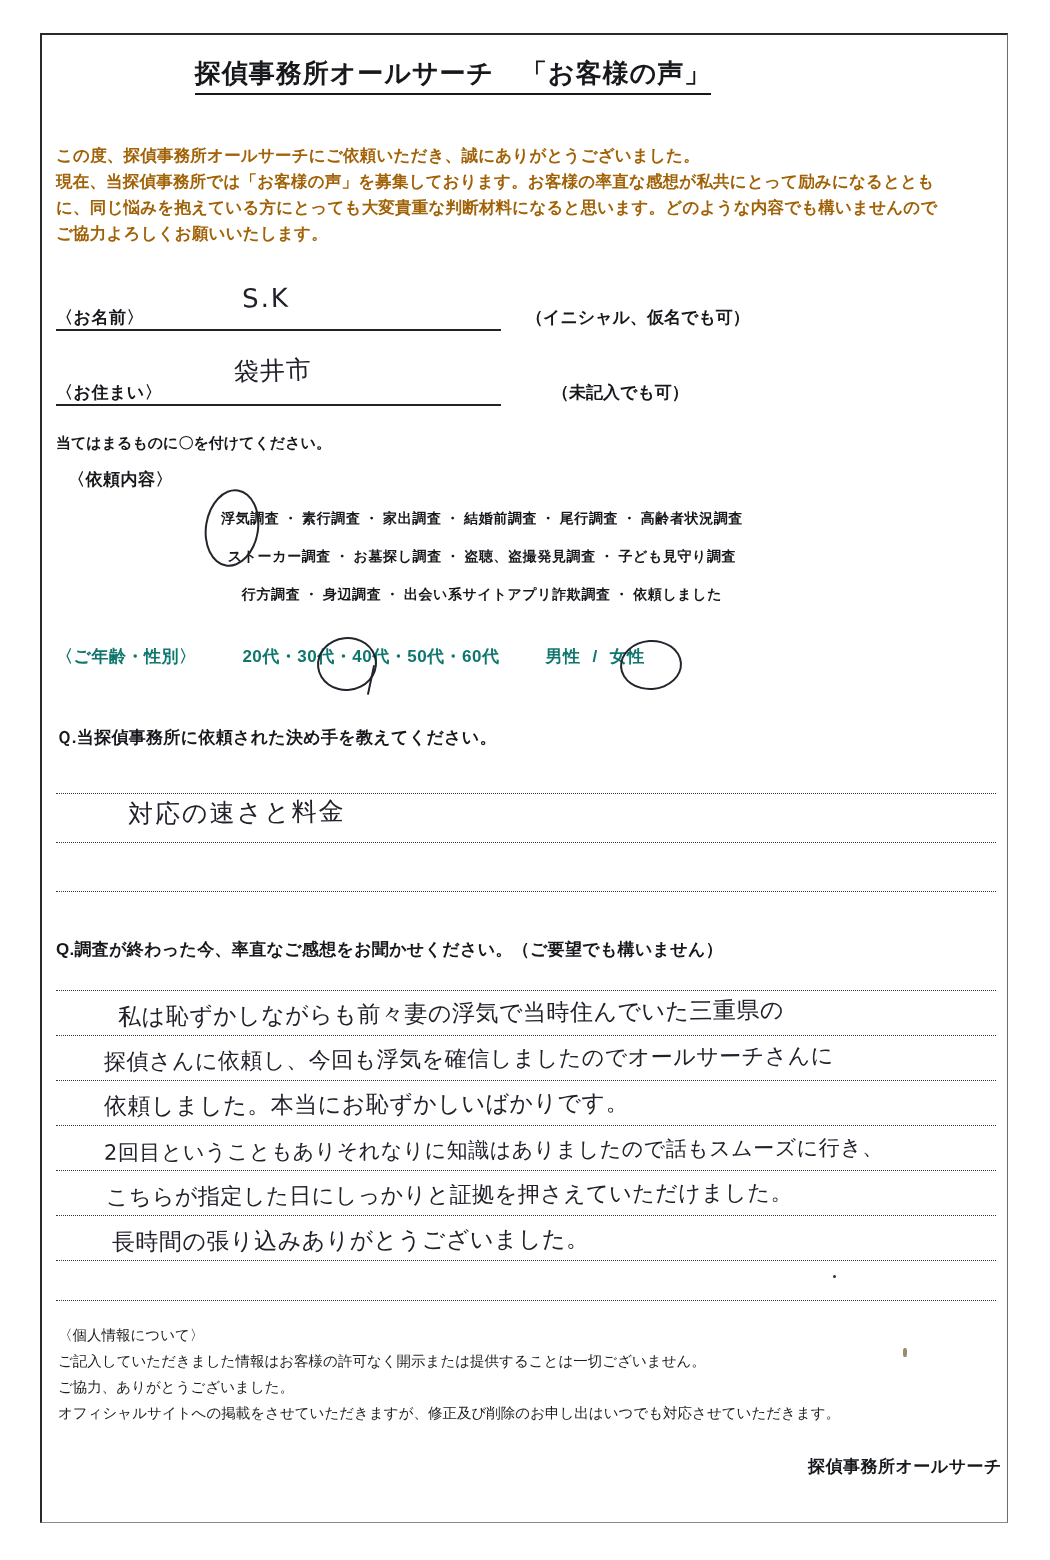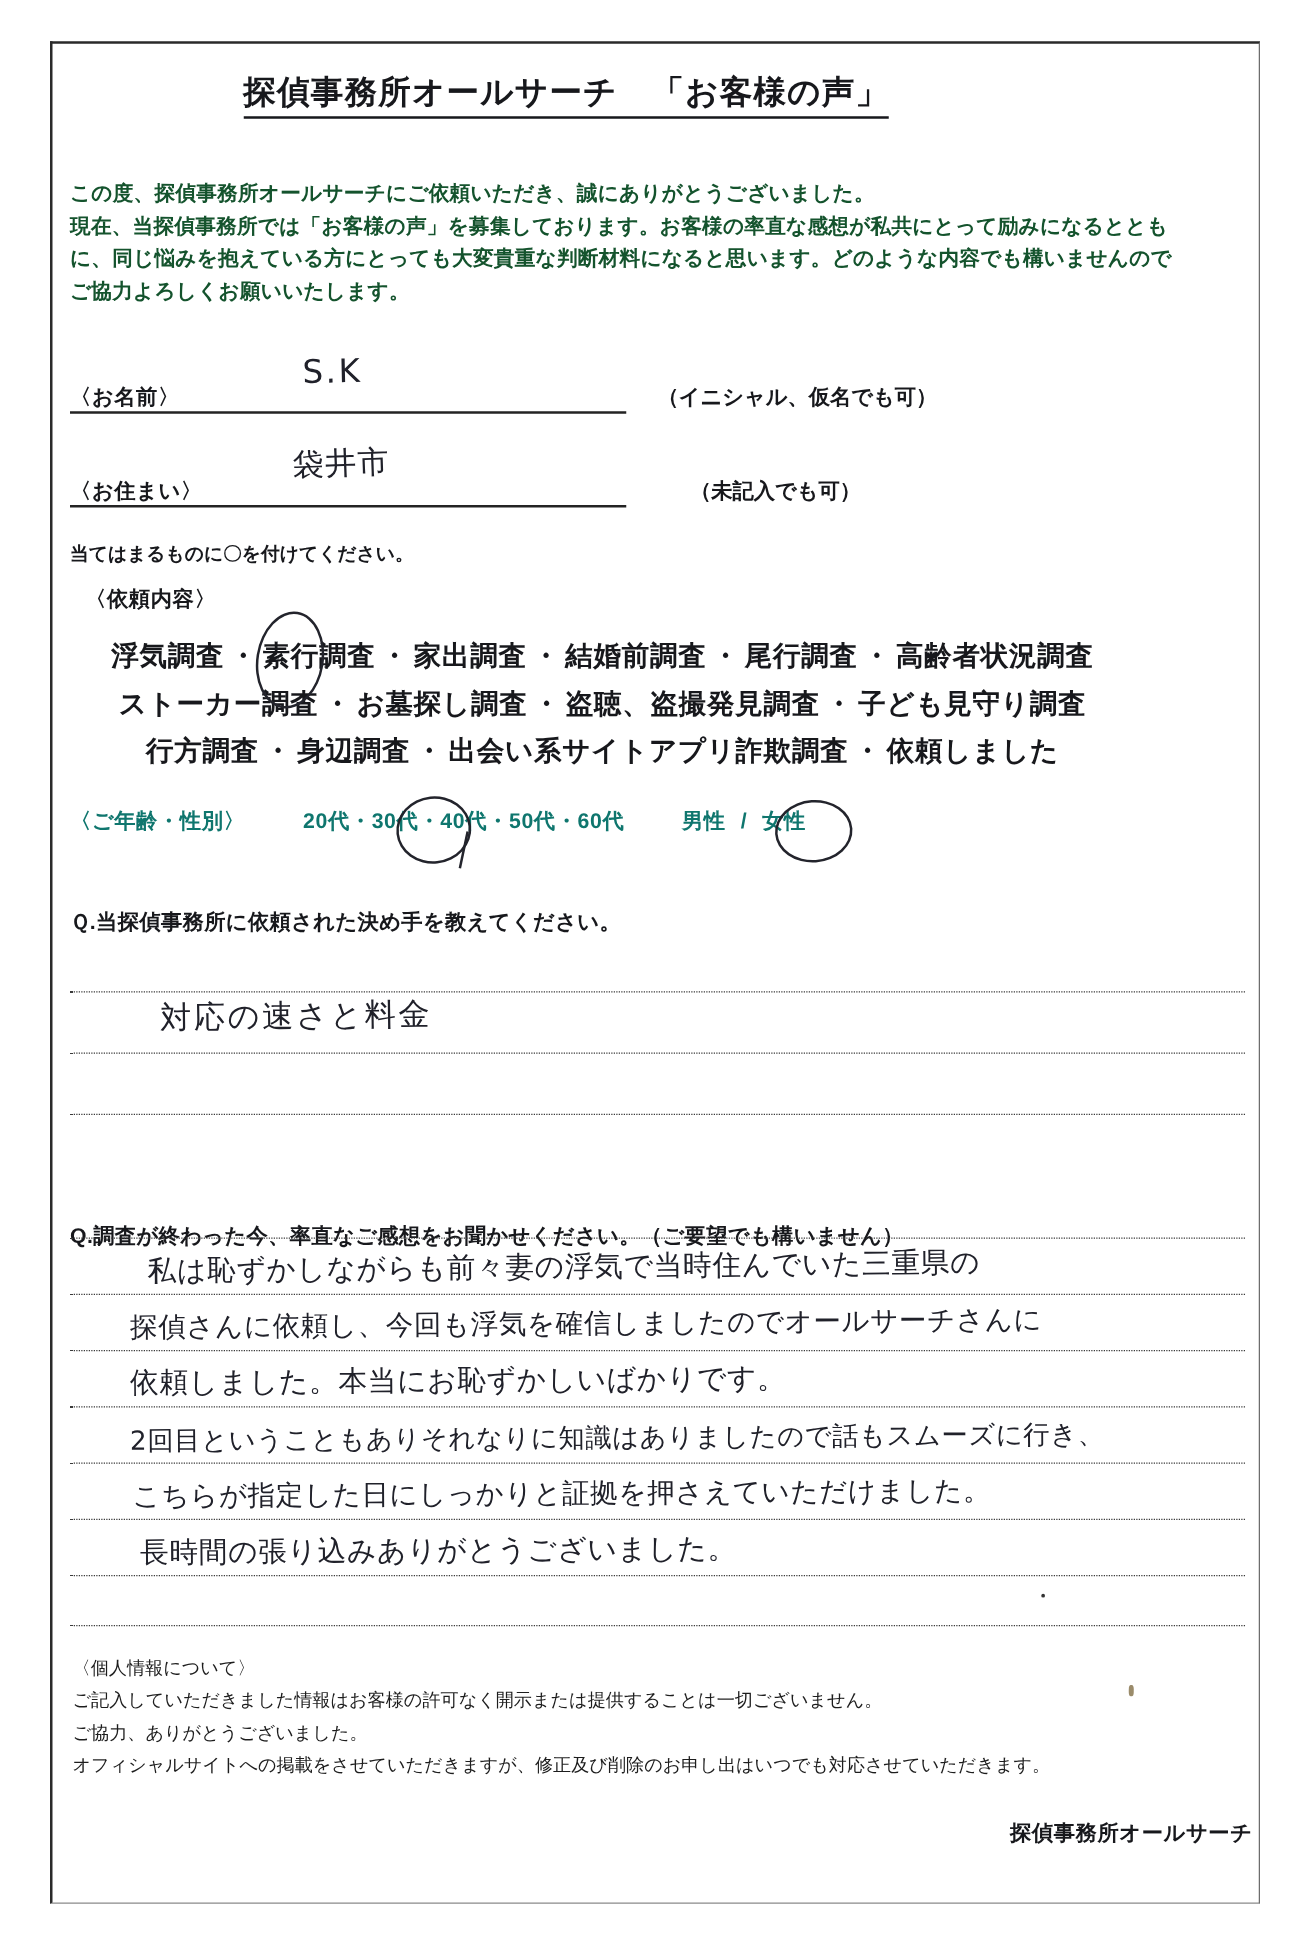--- a/index.html
+++ b/index.html
@@ -56,21 +56,21 @@
   }
 
   .intro {
     position: absolute;
     left: 56px;
     top: 142px;
     width: 940px;
     font-size: 16.5px;
     font-weight: bold;
     line-height: 26px;
-    color: #14532d;
+    color: #a16207;
     letter-spacing: 0.2px;
   }
   .intro div { white-space: nowrap; }
 
   
   .field-row {
     position: absolute;
     height: 46px;
   }
   .field-label {
@@ -129,21 +129,21 @@
     top: 468px;
     font-size: 17px;
     font-weight: bold;
     color: #17181c;
     letter-spacing: 0.5px;
   }
   .opt-line {
     position: absolute;
     width: 964px;
     text-align: center;
-    font-size: 22px;
+    font-size: 14px;
     font-weight: bold;
     color: #17181c;
     letter-spacing: 0.6px;
   }
   .opt-line .sep { padding: 0 4px; }
 
   
   .pen-ellipse {
     position: absolute;
     border: 2.4px solid #23242c;
@@ -294,21 +294,21 @@
     <div class="pen-ellipse" style="left:620px; top:640px; width:58px; height:46px; transform: rotate(-4deg);"></div>
 
     <div class="question" style="top:726px;">Ｑ.当探偵事務所に依頼された決め手を教えてください。</div>
 
     <div class="rule" style="top:793px;"></div>
     <div class="rule" style="top:842px;"></div>
     <div class="rule" style="top:891px;"></div>
 
     <div class="hand hw-q1">対応の速さと料金</div>
 
-    <div class="question" style="top:977px;">Q.調査が終わった今、率直なご感想をお聞かせください。（ご要望でも構いません）</div>
+    <div class="question" style="top:938px;">Q.調査が終わった今、率直なご感想をお聞かせください。（ご要望でも構いません）</div>
 
     <div class="rule" style="top:990px;"></div>
     <div class="rule" style="top:1035px;"></div>
     <div class="rule" style="top:1080px;"></div>
     <div class="rule" style="top:1125px;"></div>
     <div class="rule" style="top:1170px;"></div>
     <div class="rule" style="top:1215px;"></div>
     <div class="rule" style="top:1260px;"></div>
     <div class="rule" style="top:1300px;"></div>
 

